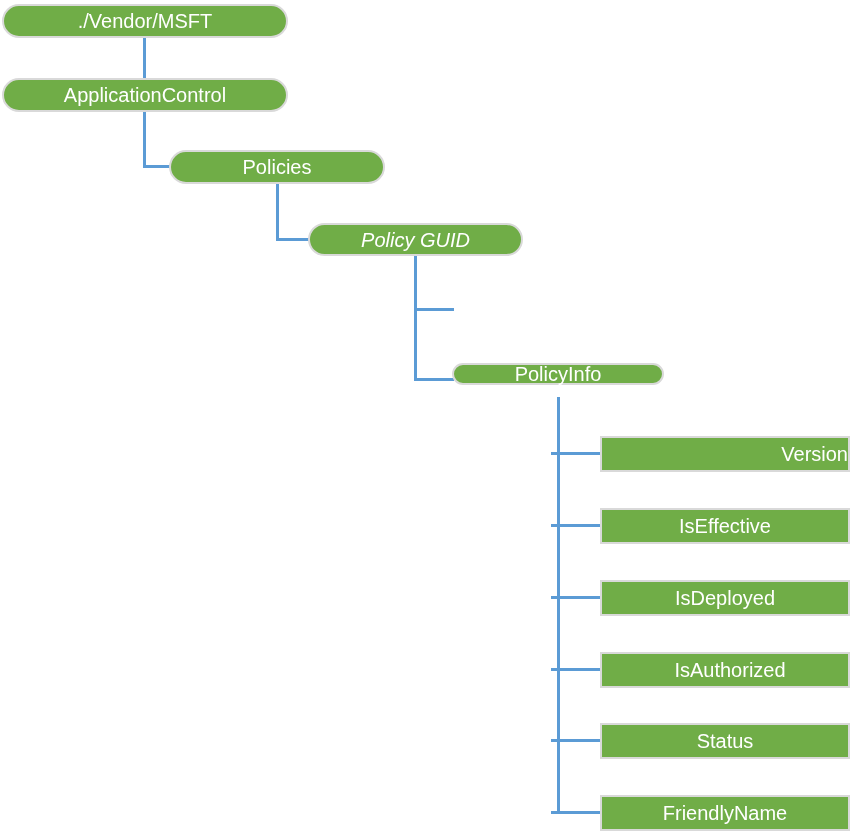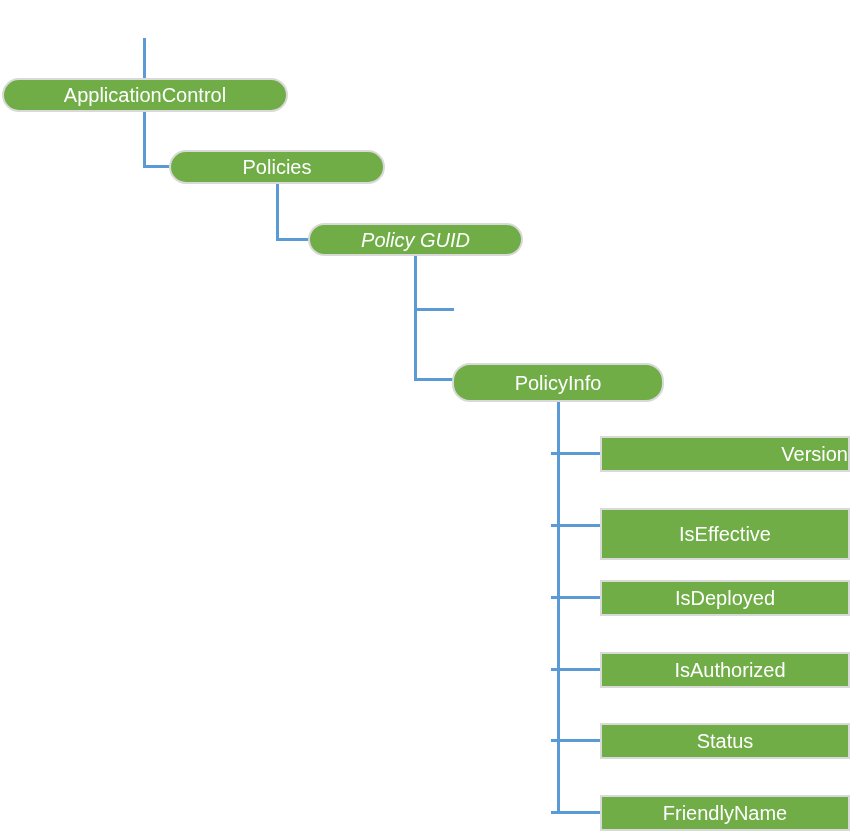--- a/index.html
+++ b/index.html
@@ -35,25 +35,25 @@
   .rect { border-radius: 0; }
   .italic .label { font-style: italic; }
   .conn { position: absolute; background: var(--connector); }
 
   
   #node-vendor-msft        { left: 2px;   top: 4px;   width: 286px; height: 34px; }
   #node-application-control{ left: 2px;   top: 78px;  width: 286px; height: 34px; }
   #node-policies           { left: 169px; top: 150px; width: 216px; height: 34px; }
   #node-policy-guid        { left: 308px; top: 223px; width: 215px; height: 33px; }
   #node-policy             { left: 452px; top: 293px; width: 212px; height: 34px; }
-  #node-policy-info        { left: 452px; top: 363px; width: 212px; height: 39px; }
+  #node-policy-info        { left: 452px; top: 363px; width: 212px; height: 22px; }
 
   
   #node-version       { left: 600px; top: 436px; width: 250px; height: 36px; justify-content: flex-end; }
-  #node-is-effective  { left: 600px; top: 508px; width: 250px; height: 52px; }
+  #node-is-effective  { left: 600px; top: 508px; width: 250px; height: 36px; }
   #node-is-deployed   { left: 600px; top: 580px; width: 250px; height: 36px; }
   #node-is-authorized { left: 600px; top: 652px; width: 250px; height: 36px; padding-left: 10px; }
   #node-status        { left: 600px; top: 723px; width: 250px; height: 36px; }
   #node-friendly-name { left: 600px; top: 795px; width: 250px; height: 36px; }
 
   
   #c-vendor-v      { left: 143px; top: 38px;  width: 3px;  height: 40px; }
   #c-appctrl-v     { left: 143px; top: 112px; width: 3px;  height: 56px; }
   #c-appctrl-h     { left: 143px; top: 165px; width: 28px; height: 3px;  }
   #c-policies-v    { left: 276px; top: 184px; width: 3px;  height: 57px; }
@@ -83,20 +83,23 @@
   <div class="conn" id="c-guid-h-policy"></div>
   <div class="conn" id="c-guid-h-info"></div>
   <div class="conn" id="c-info-trunk"></div>
   <div class="conn" id="c-stub-version"></div>
   <div class="conn" id="c-stub-is-effective"></div>
   <div class="conn" id="c-stub-is-deployed"></div>
   <div class="conn" id="c-stub-is-authorized"></div>
   <div class="conn" id="c-stub-status"></div>
   <div class="conn" id="c-stub-friendly-name"></div>
 
+  <div class="node pill" id="node-vendor-msft">
+    <span class="label">./Vendor/MSFT</span>
+  </div>
   <div class="node pill" id="node-application-control">
     <span class="label">ApplicationControl</span>
   </div>
   <div class="node pill" id="node-policies">
     <span class="label">Policies</span>
   </div>
   <div class="node pill italic" id="node-policy-guid">
     <span class="label">Policy GUID</span>
   </div>
   <div class="node pill" id="node-policy-info">

